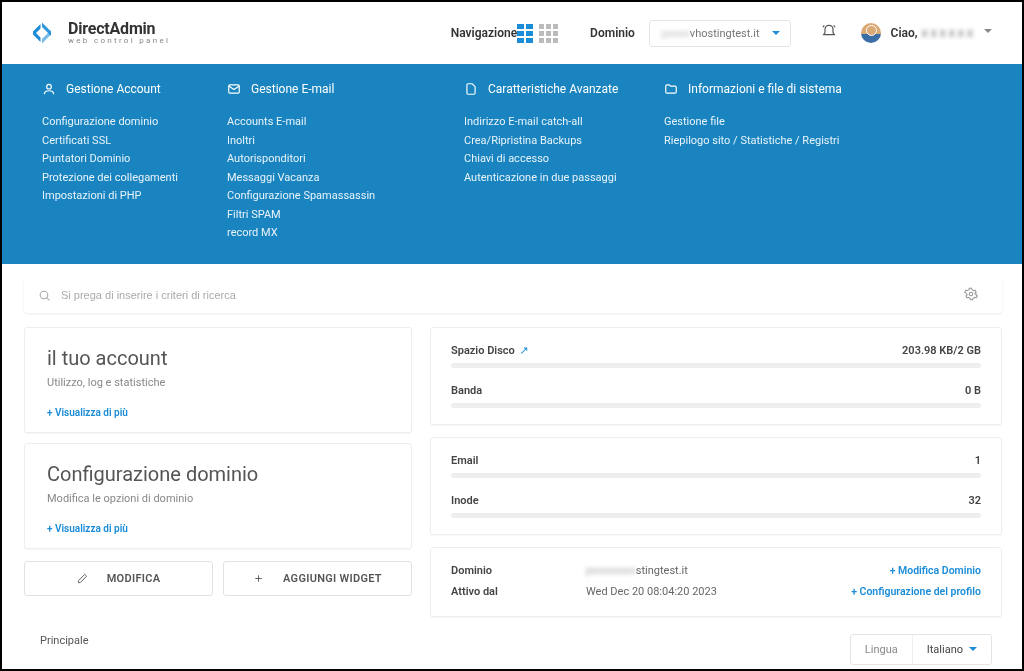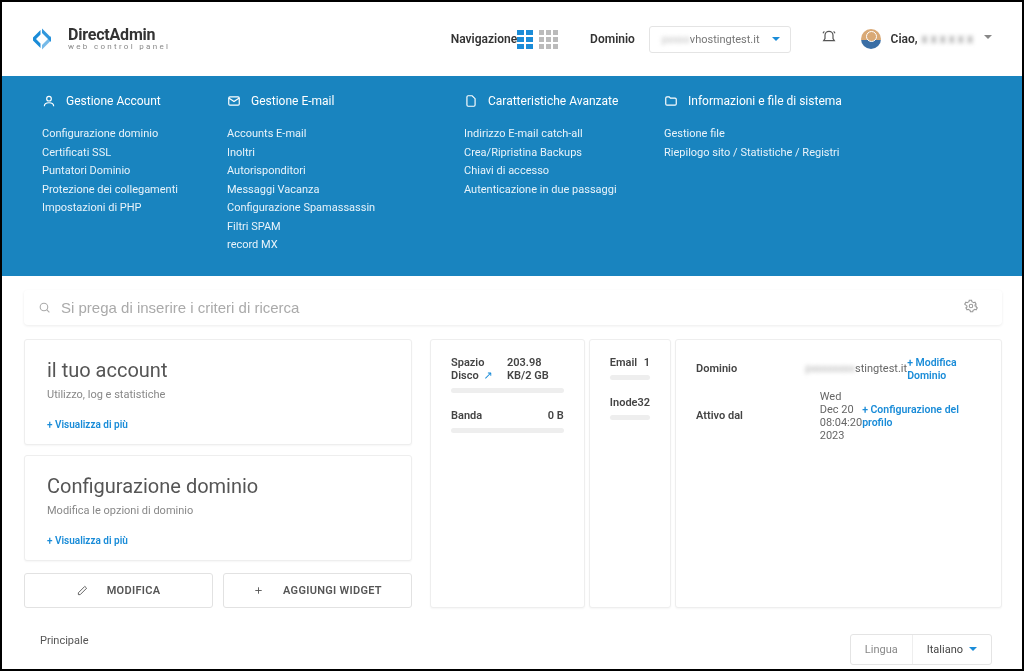--- a/index.html
+++ b/index.html
@@ -1,19 +1,19 @@
 <!DOCTYPE html>
 <html><head>
 <meta charset="utf-8">
 <style>
 * { box-sizing: border-box; margin: 0; padding: 0; }
 body { font-family: -apple-system, "Segoe UI", Roboto, Arial, sans-serif; font-size: 12px; color: #444; background: #fff; border: 2px solid #000; width: 1024px; height: 671px; overflow: hidden; }
 
 
-.header { display: flex; align-items: center; padding: 10px 30px 10px 28px; height: 74px; }
+.header { display: flex; align-items: center; padding: 10px 30px 10px 28px; height: 62px; }
 .logo { display: flex; align-items: center; gap: 8px; flex: 1; }
 .logo-icon svg { width: 30px; height: 30px; display: block; }
 .logo-text { display: flex; flex-direction: column; line-height: 1; }
 .logo-name { font-size: 16px; font-weight: 700; color: #333; letter-spacing: -0.2px; }
 .logo-sub { font-size: 8px; letter-spacing: 2.3px; color: #888; text-transform: lowercase; }
 .nav-label { font-size: 12px; font-weight: 600; color: #333; }
 .nav-toggle { display: flex; gap: 6px; margin-right: 32px; }
 .grid-icon { display: grid; grid-template-columns: repeat(3,5px); grid-template-rows: repeat(3,5px); gap: 2px; cursor: pointer; }
 .grid-icon span { background: #bbb; }
 .grid-icon.rows { grid-template-columns: 7px 7px; grid-template-rows: repeat(3,5px); }
@@ -37,37 +37,37 @@
 .mega-col.col4 { min-width: 215px; }
 .mega-col.col5 { min-width: 160px; }
 .mega-head { display: flex; align-items: center; gap: 10px; font-size: 12px; font-weight: 400; margin-bottom: 18px; white-space: nowrap; }
 .mega-head svg { width: 14px; height: 14px; }
 .mega ul { list-style: none; }
 .mega li { font-size: 11px; line-height: 1.5; margin-bottom: 2px; color: #e8f3fa; cursor: pointer; white-space: nowrap; }
 
 
 .searchbar { margin: 14px 20px 14px 22px; background:#fff; box-shadow: 0 1px 3px rgba(0,0,0,0.08); border-radius: 4px; display:flex; align-items:center; padding: 9px 14px; }
 .searchbar svg { width:13px; height:13px; color:#aaa; margin-right:10px; }
-.searchbar input { border:none; outline:none; flex:1; font-size:15px; color:#555; }
+.searchbar input { border:none; outline:none; flex:1; font-size:11px; color:#555; }
 .searchbar input::placeholder { color:#aaa; }
 .gear { cursor:pointer; }
 .gear svg { width:14px; height:14px; color:#999; }
 
 
 .main { display:flex; padding: 0 20px 0 22px; gap: 18px; }
 .leftcol { width: 388px; display:flex; flex-direction:column; gap:10px; }
 .card { background:#fff; border:1px solid #eee; border-radius:3px; box-shadow:0 1px 2px rgba(0,0,0,0.04); padding: 18px 22px 14px; }
 .card h2 { font-size: 20px; font-weight: 400; color:#555; margin-bottom:6px; }
 .card .sub { font-size:11px; color:#888; margin-bottom: 18px; }
 .card .link { font-size:10px; font-weight:600; color:#1a8cd8; cursor:pointer; }
 .btn-row { display:flex; gap:10px; margin-top:2px; }
 .btn { flex:1; border:1px solid #e2e2e2; background:#fff; border-radius:3px; padding:10px 0; font-size:11px; font-weight:600; color:#555; display:flex; align-items:center; justify-content:center; gap:19px; cursor:pointer; letter-spacing:0.3px; }
 .btn svg { width:11px; height:11px; }
 
-.rightcol { flex:1; display:flex; flex-direction:row; gap:4px; }
+.rightcol { flex:1; display:flex; flex-direction:column; gap:12px; }
 .statcard { background:#fff; border:1px solid #eee; border-radius:3px; box-shadow:0 1px 2px rgba(0,0,0,0.04); padding:16px 20px; }
 .statrow { margin-bottom:16px; }
 .statrow:last-child { margin-bottom:0; }
 .stat-top { display:flex; justify-content:space-between; font-size:11px; font-weight:600; color:#444; margin-bottom:6px; align-items:center; }
 .stat-top .ext { color:#1a8cd8; font-weight:400; margin-left:2px; }
 .bar { height:5px; background:#eee; border-radius:3px; }
 
 .infocard { background:#fff; border:1px solid #eee; border-radius:3px; box-shadow:0 1px 2px rgba(0,0,0,0.04); padding:16px 20px 18px; }
 .inforow { display:flex; align-items:center; font-size:11px; margin-bottom:8px; }
 .inforow:last-child { margin-bottom:0; }

